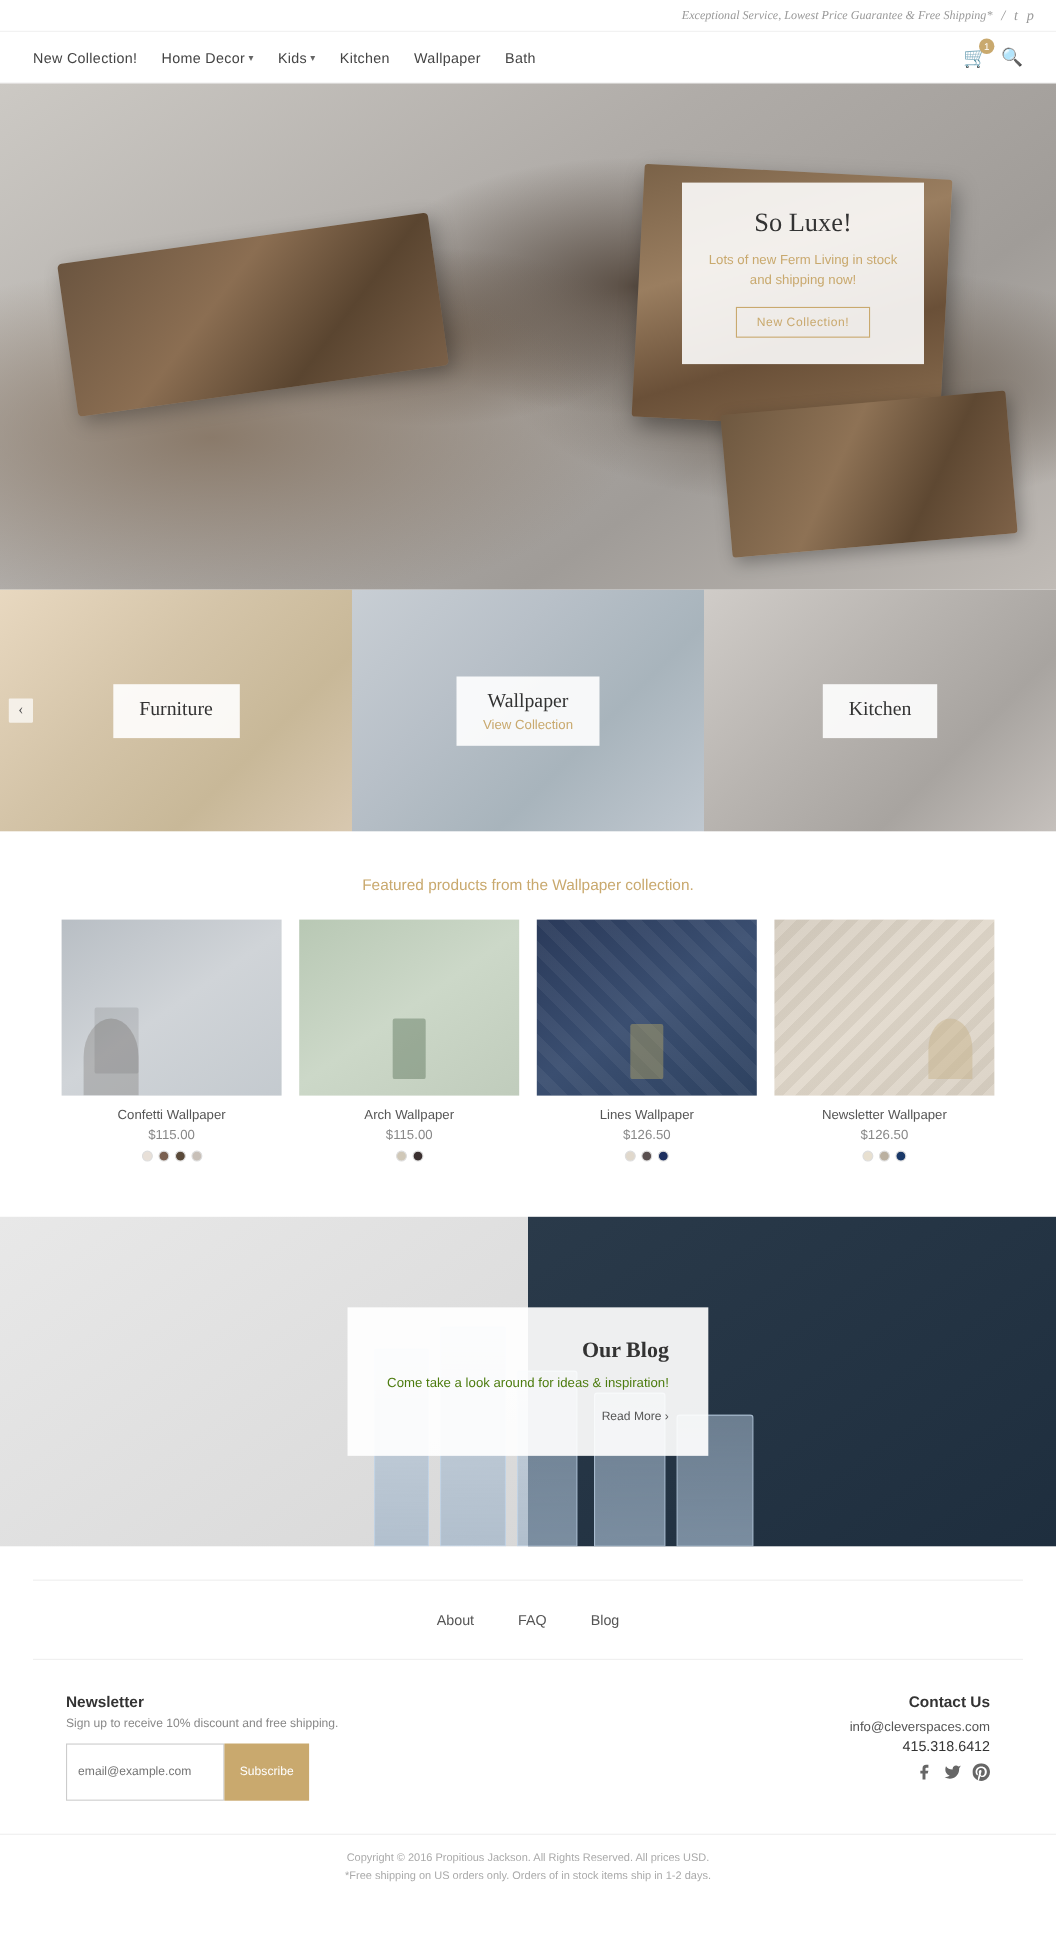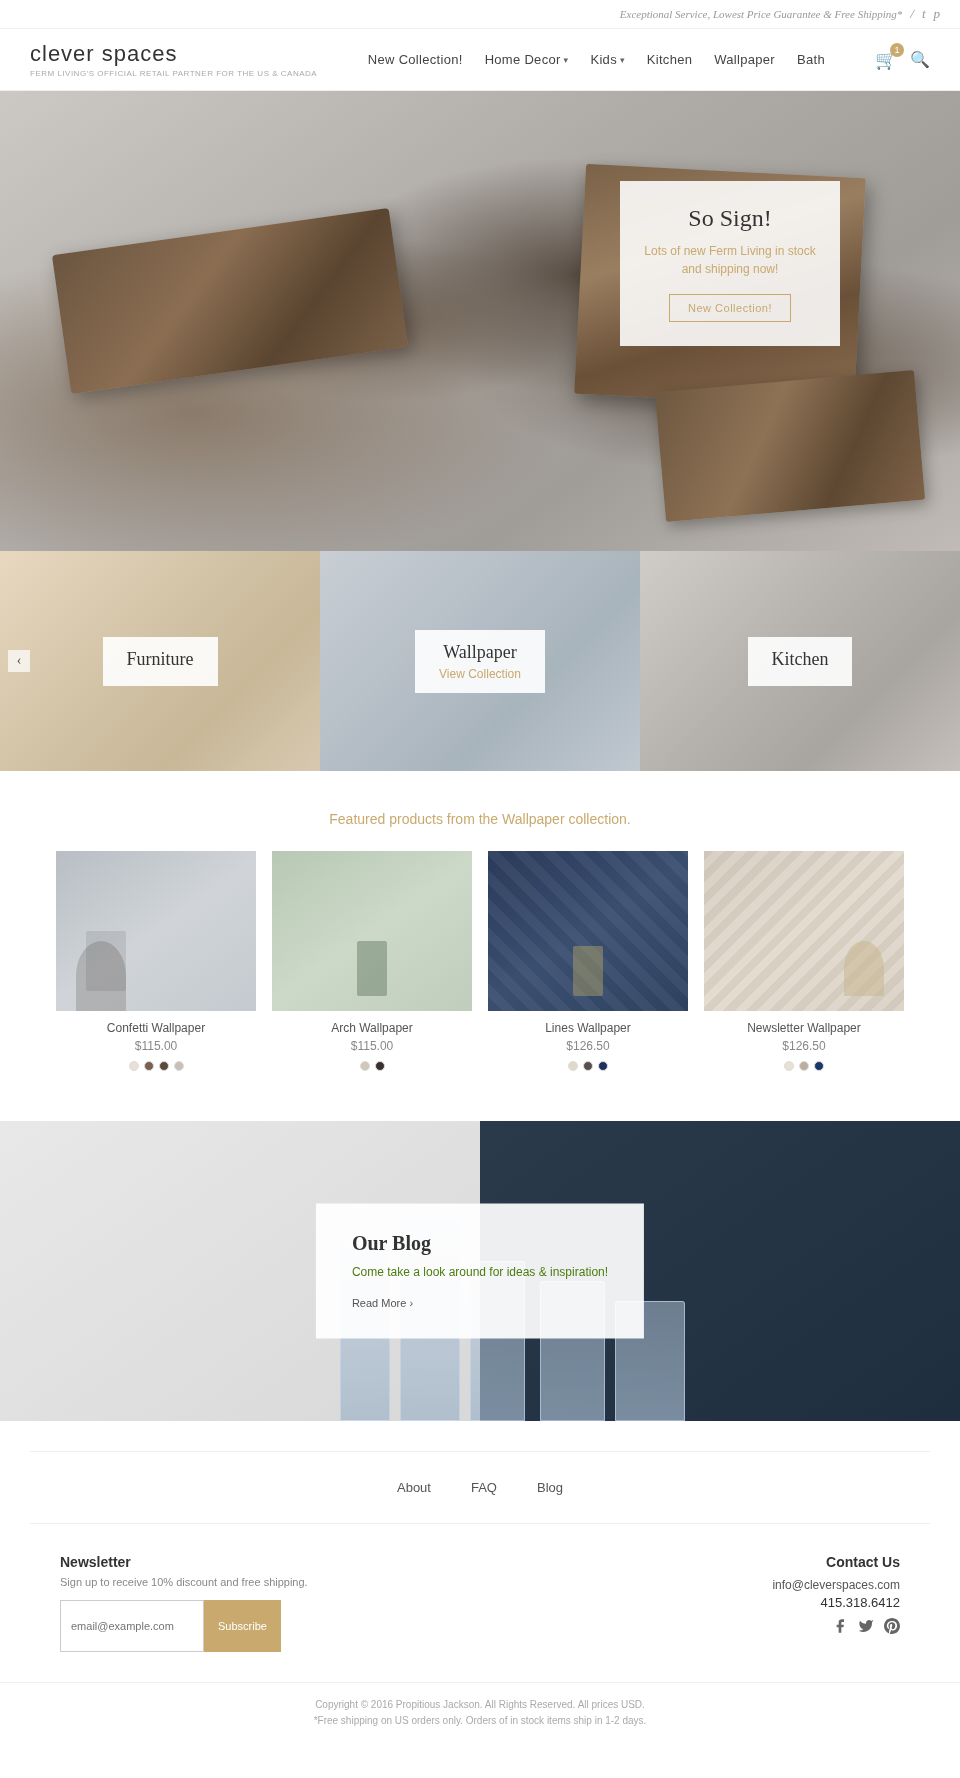--- a/index.html
+++ b/index.html
@@ -219,21 +219,21 @@
     .glass4 { left: 540px; width: 65px; height: 140px; }
     .glass5 { left: 615px; width: 70px; height: 120px; }
 
     .blog-overlay {
       position: absolute;
       left: 50%;
       top: 50%;
       transform: translate(-50%, -50%);
       background: rgba(255,255,255,0.92);
       padding: 28px 36px;
-      text-align: left;
+      text-align: right;
       min-width: 200px;
     }
     .blog-title { font-size: 20px; color: #333; margin-bottom: 8px; }
     .blog-subtitle { font-size: 12px; color: #4d7c0f; line-height: 1.5; margin-bottom: 12px; font-family: sans-serif; }
     .blog-link { font-size: 11px; color: #555; cursor: pointer; font-family: sans-serif; }
 
     
     .footer-nav { padding: 28px 0; text-align: center; display: flex; justify-content: center; gap: 40px; border-top: 1px solid #eee; border-bottom: 1px solid #eee; margin: 0 30px; }
     .footer-nav-item { font-size: 13px; color: #555; cursor: pointer; font-family: sans-serif; }
 
@@ -288,24 +288,20 @@
 <body>
 
 <div class="top-bar">
   <span class="top-bar-text">Exceptional Service, Lowest Price Guarantee &amp; Free Shipping*</span>
   <span class="social-icon">/</span>
   <span class="social-icon">t</span>
   <span class="social-icon">p</span>
 </div>
 
 <header class="header">
-  <div class="logo-area">
-    <span class="logo-title">clever spaces</span>
-    <span class="logo-sub">FERM LIVING'S OFFICIAL RETAIL PARTNER FOR THE US &amp; CANADA</span>
-  </div>
   <nav>
     <a class="nav-item">
       <span>New Collection!</span>
     </a>
     <a class="nav-item">
       <span>Home Decor</span>
       <span class="nav-dropdown">▾</span>
     </a>
     <a class="nav-item">
       <span>Kids</span>
@@ -329,21 +325,21 @@
     <span class="search-icon">🔍</span>
   </div>
 </header>
 
 <section class="hero">
   <div class="hero-bg"></div>
   <div class="hero-board1"></div>
   <div class="hero-board2"></div>
   <div class="hero-board3"></div>
   <div class="hero-overlay">
-    <h2 class="hero-title">So Sign!</h2>
+    <h2 class="hero-title">So Luxe!</h2>
     <p class="hero-subtitle">Lots of new Ferm Living in stock and shipping now!</p>
     <button class="hero-btn">New Collection!</button>
   </div>
 </section>
 
 <div class="category-strip">
   <div class="cat-item cat-furniture">
     <div class="cat-nav-arrow">‹</div>
     <div class="cat-label">
       <div class="cat-label-title">Furniture</div>

